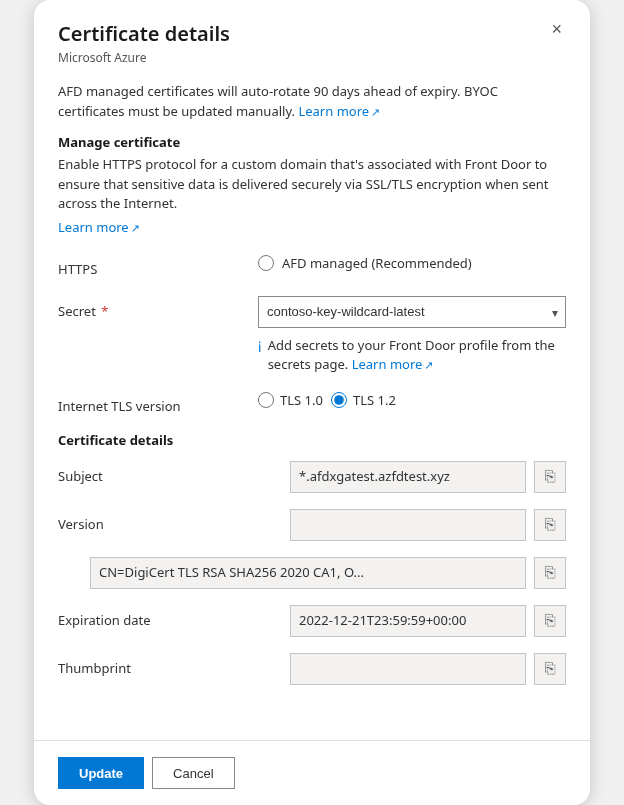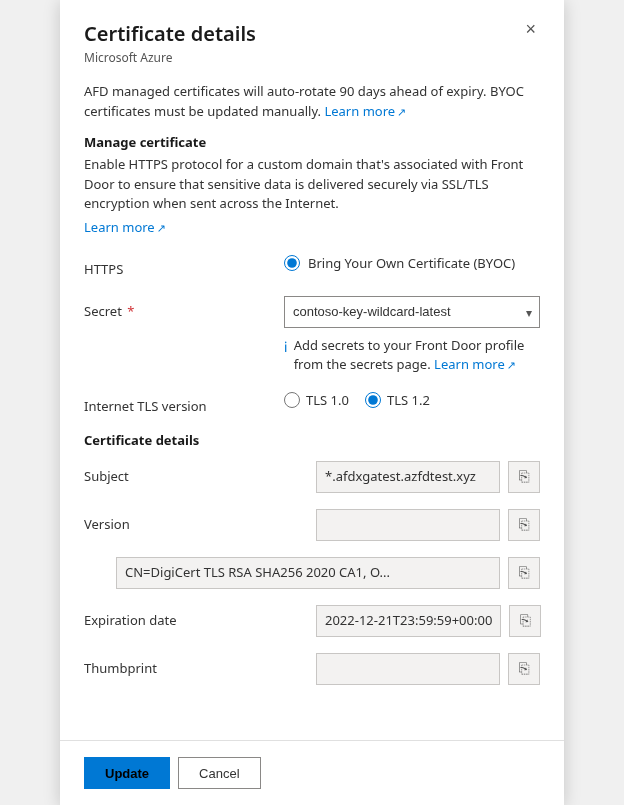--- a/index.html
+++ b/index.html
@@ -7,26 +7,27 @@
       font-family: 'Segoe UI', system-ui, sans-serif;
       font-size: 13px;
       background: #f0f0f0;
       display: flex;
       align-items: center;
       justify-content: center;
       min-height: 100vh;
     }
     .dialog {
       background: #fff;
-      width: 504px;
+      width: 556px;
       min-height: 805px;
       position: relative;
       display: flex;
       flex-direction: column;
       box-shadow: 0 2px 16px rgba(0,0,0,0.18);
+      border-radius: 16px;
     }
     .dialog-header {
       padding: 20px 24px 4px 24px;
       display: flex;
       align-items: flex-start;
       justify-content: space-between;
     }
     .dialog-title {
       font-size: 20px;
       font-weight: 600;
@@ -153,21 +154,21 @@
     .info-icon {
       color: #0078d4;
       margin-right: 6px;
       font-size: 14px;
       margin-top: 0px;
       flex-shrink: 0;
     }
     .tls-options {
       display: flex;
       align-items: flex-start;
-      gap: 16px;
+      gap: 8px;
     }
     .tls-option {
       display: flex;
       align-items: center;
       cursor: pointer;
     }
     .tls-option input[type="radio"] {
       margin-right: 6px;
       accent-color: #0078d4;
       width: 16px;
@@ -214,21 +215,21 @@
     }
     .dialog-footer {
       padding: 16px 24px;
       border-top: 1px solid #e0e0e0;
       display: flex;
       gap: 8px;
       align-items: center;
     }
     .btn-primary {
       background: #0078d4;
-      color: #000000;
+      color: #ffffff;
       border: 1px solid #0078d4;
       padding: 6px 20px;
       font-size: 13px;
       cursor: pointer;
       font-weight: 600;
       height: 32px;
     }
     .btn-secondary {
       background: #fff;
       color: #333;
@@ -265,22 +266,22 @@
     <a class="learn-more" href="#">
       <span>Learn more</span><span class="ext-icon"> ↗</span>
     </a>
 
     <div class="form-section">
 
       <div class="form-row">
         <div class="form-label">HTTPS</div>
         <div class="form-control">
           <label class="radio-option">
-            <input type="radio" name="https" checked="" style="">
-            <span class="radio-label">Bring Your Own Certificate (BYOC)</span>
+            <input type="radio" name="https" style="">
+            <span class="radio-label">AFD managed (Recommended)</span>
           </label>
         </div>
       </div>
 
       <div class="form-row">
         <div class="form-label">
           <span>Secret</span><span class="required"> *</span>
         </div>
         <div class="form-control">
           <div class="select-wrapper">

